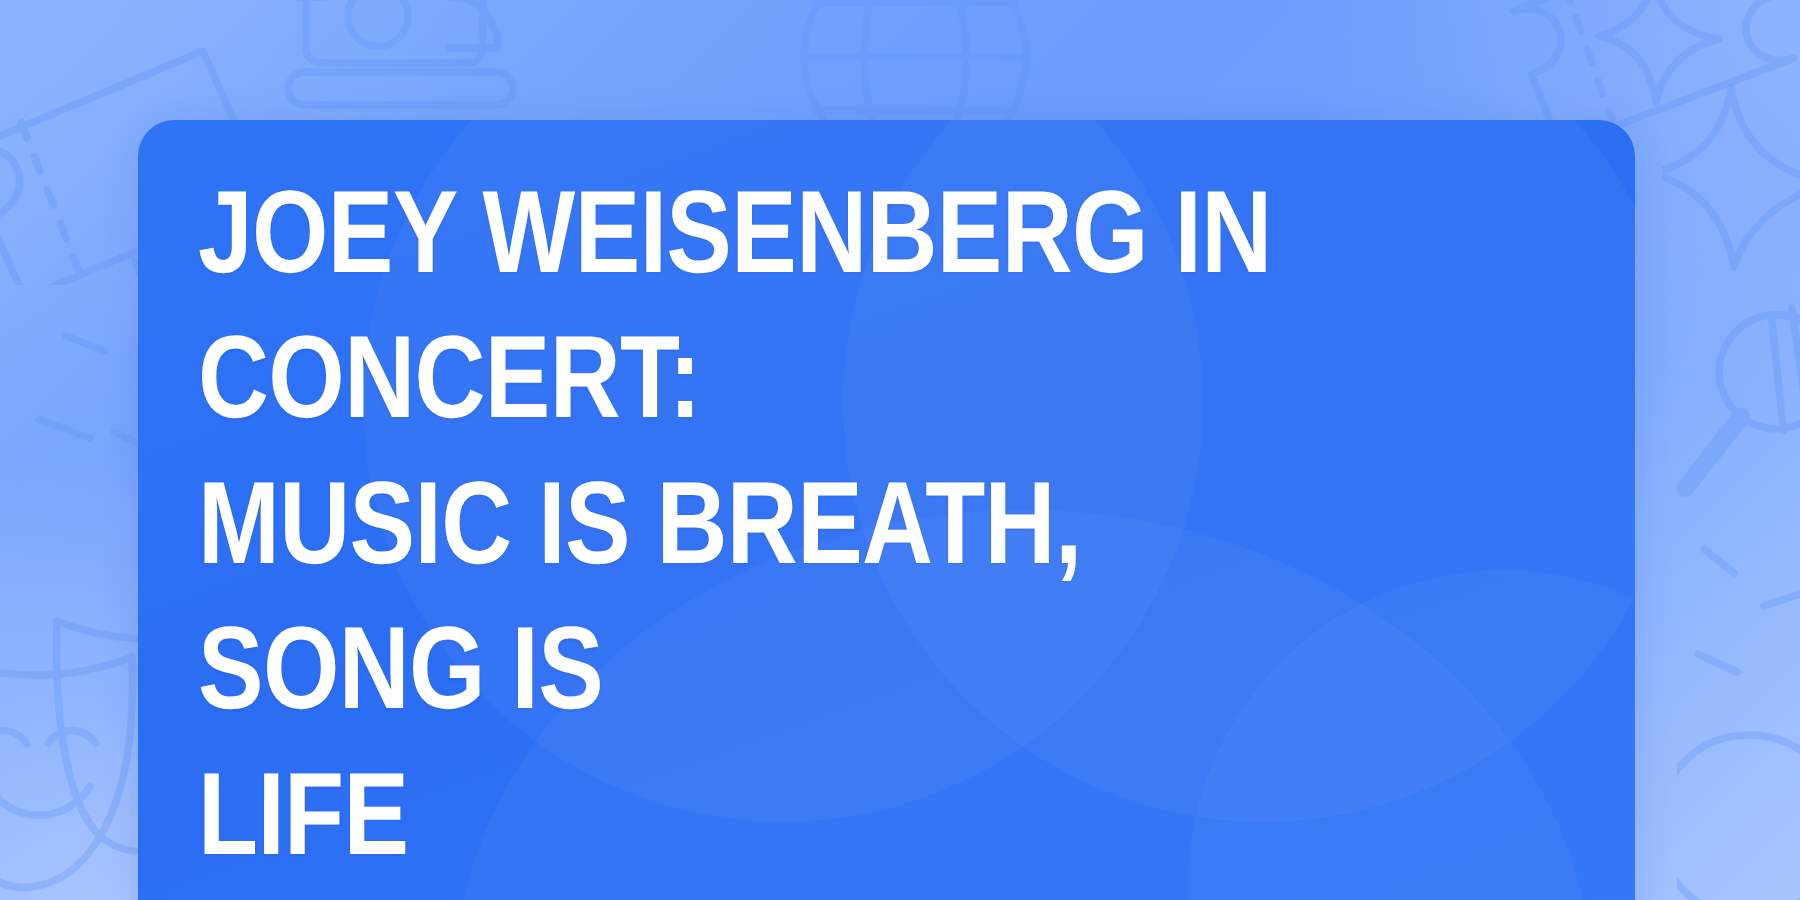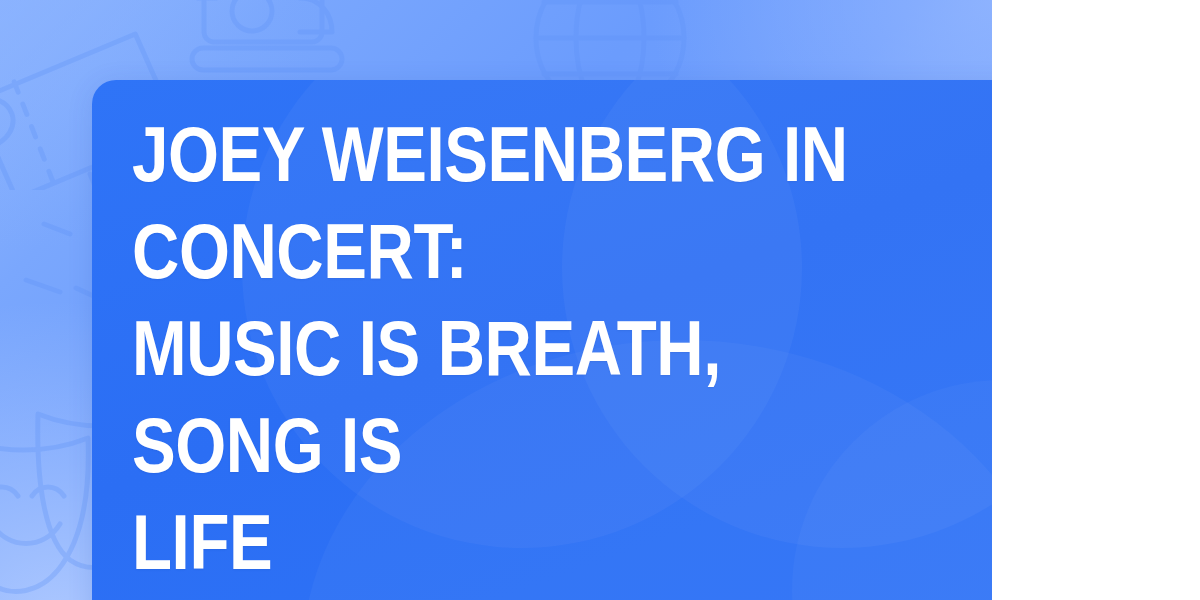--- a/index.html
+++ b/index.html
@@ -7,21 +7,21 @@
 
   html, body {
     width:1200px;
     height:600px;
     overflow:hidden;
     font-family:"Liberation Sans", sans-serif;
   }
 
   #screen {
     position:relative;
-    width:992px;
+    width:1200px;
     height:600px;
     overflow:hidden;
     background:#6a9bfd;
     padding-left:29px;
   }
 
   
   .bg-gradient {
     position:absolute;
     inset:0;

